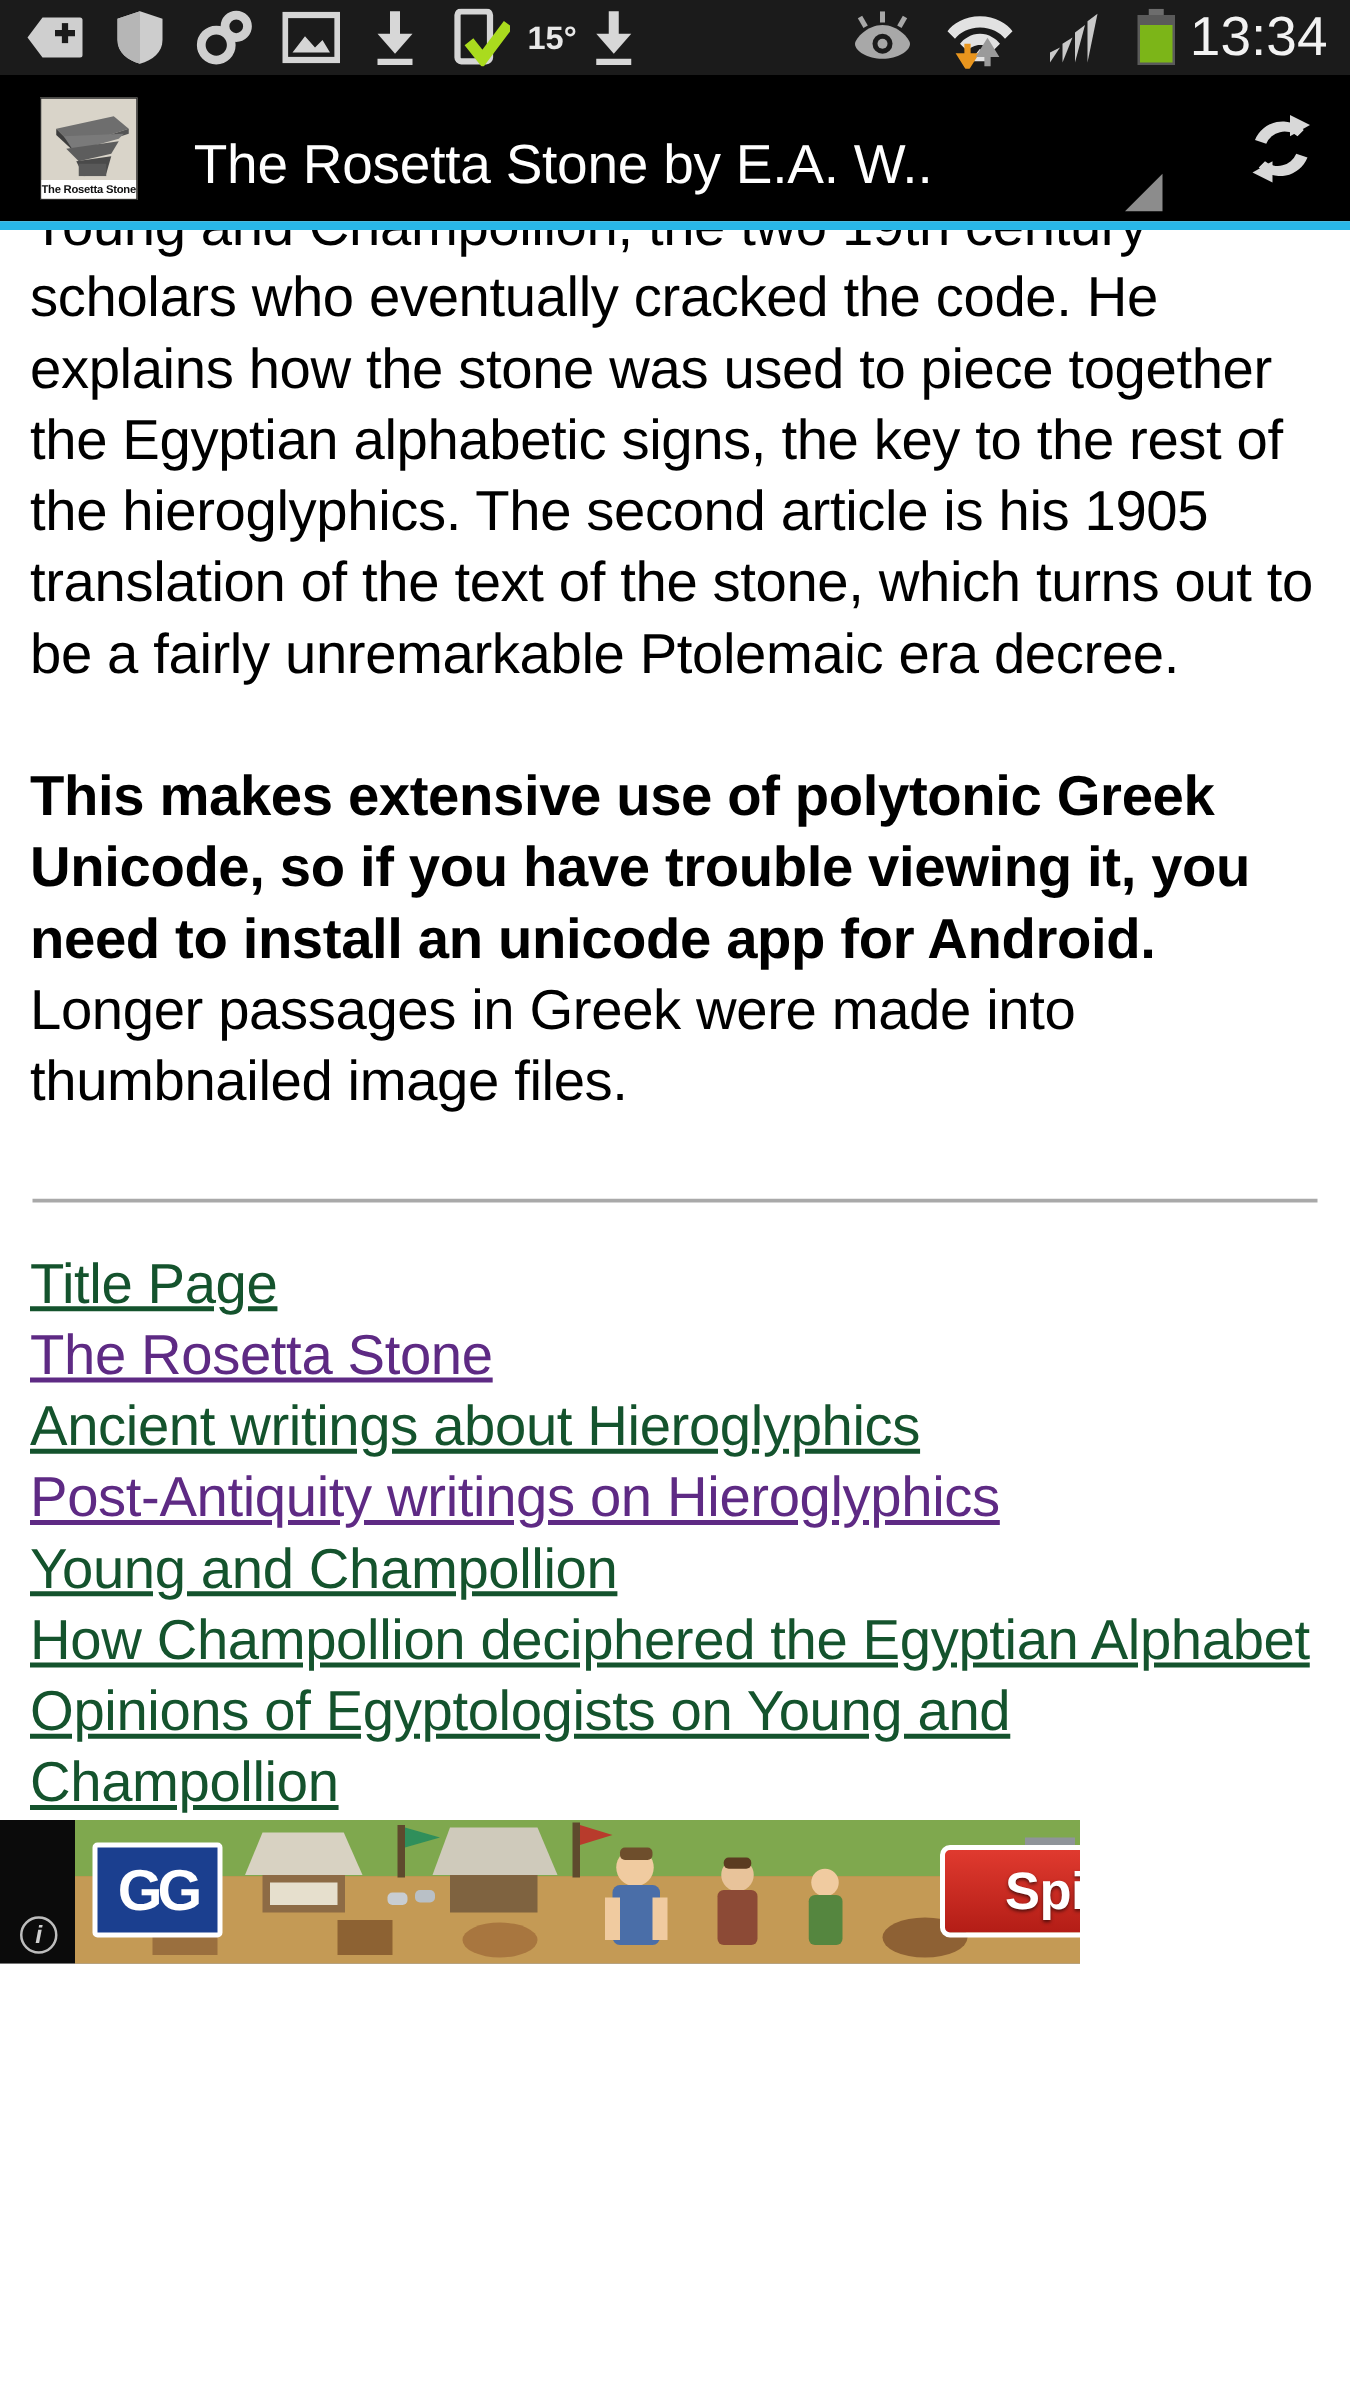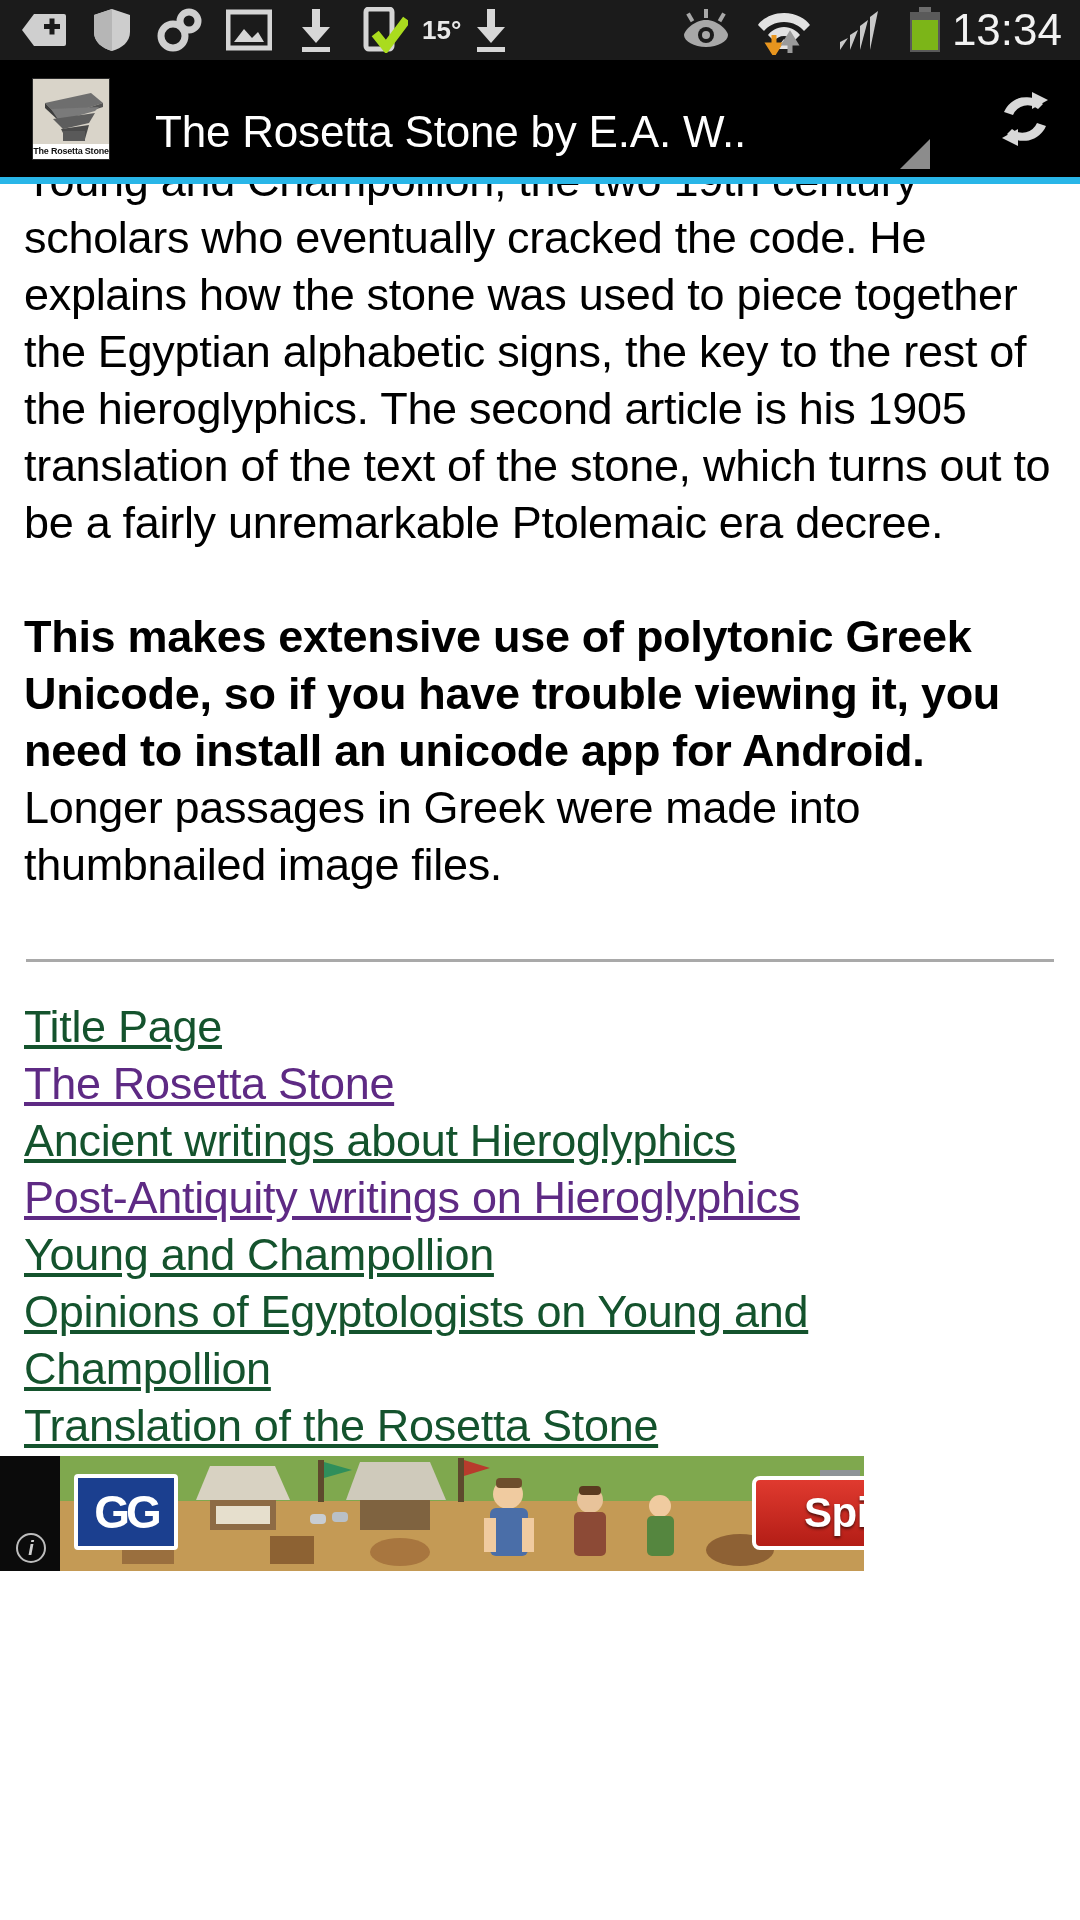--- a/index.html
+++ b/index.html
@@ -287,20 +287,21 @@
     </p>
 
     <hr class="rule">
 
     <div class="links">
       <a class="unvisited" href="#">Title Page</a>
       <a class="visited" href="#">The Rosetta Stone</a>
       <a class="unvisited" href="#">Ancient writings about Hieroglyphics</a>
       <a class="visited" href="#">Post-Antiquity writings on Hieroglyphics</a>
       <a class="unvisited" href="#">Young and Champollion</a>
+      <a class="unvisited" href="#">How Champollion deciphered the Egyptian Alphabet</a>
       <a class="unvisited" href="#">Opinions of Egyptologists on Young and Champollion</a>
       <a class="unvisited" href="#">Translation of the Rosetta Stone</a>
     </div>
   </div>
 </div>
 
 <div class="ad">
   <div class="ad-creative">
     <svg class="ad-art" viewBox="0 0 960 115" preserveAspectRatio="none">
       <rect x="0" y="0" width="960" height="45" fill="#7fa84e"></rect>

